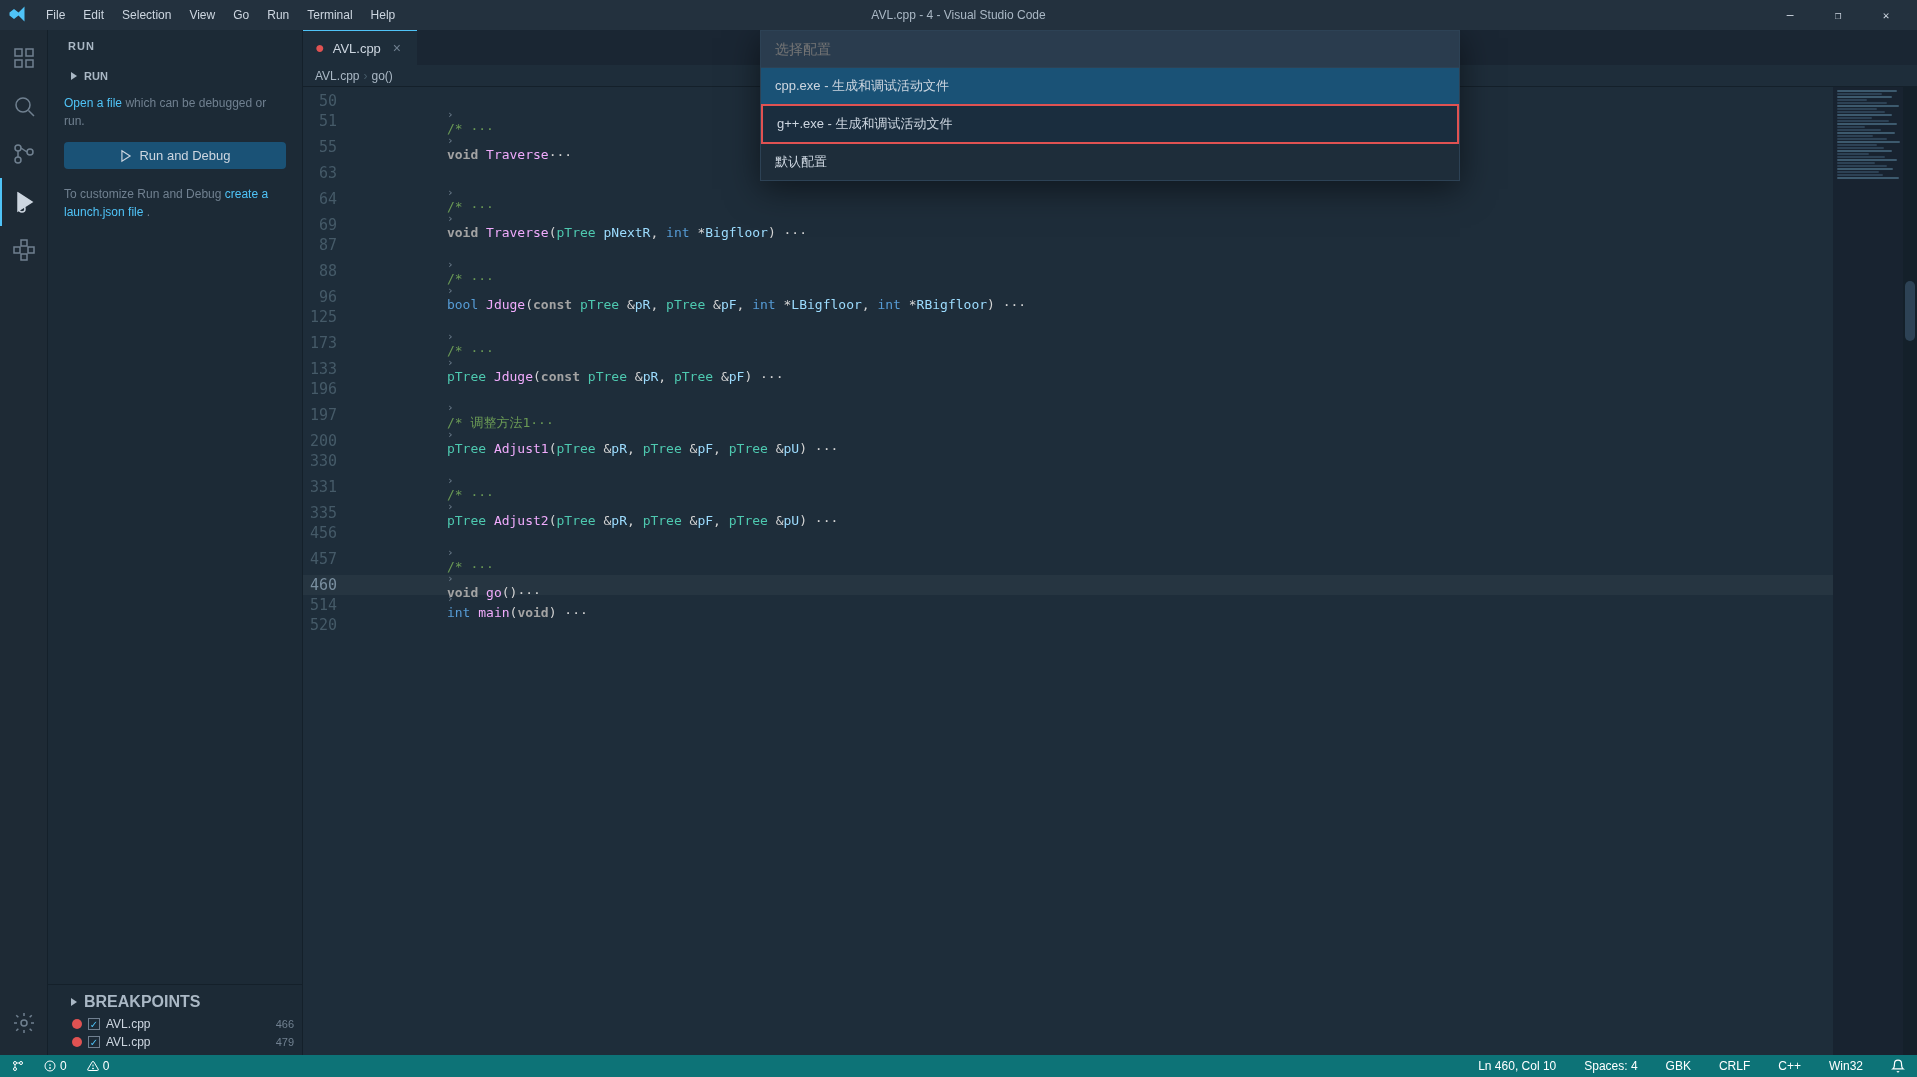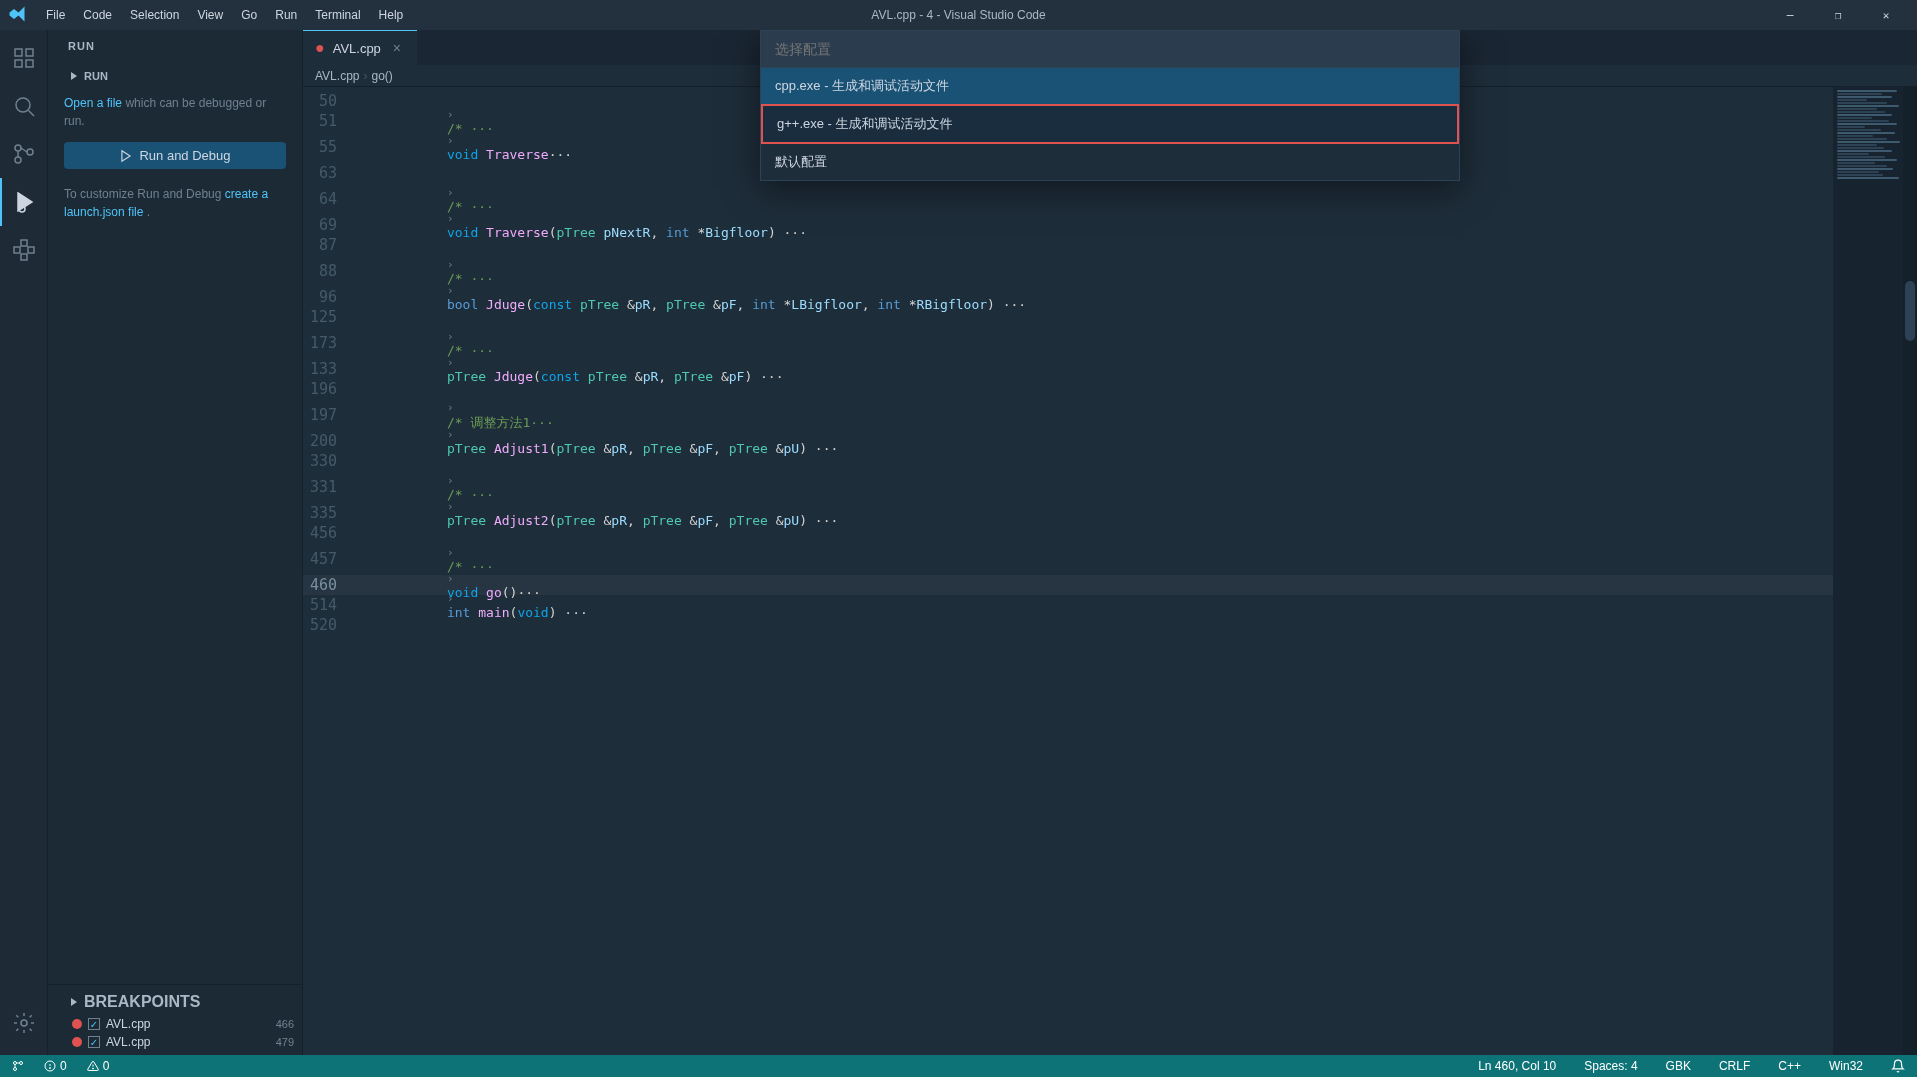--- a/index.html
+++ b/index.html
@@ -394,21 +394,21 @@
       flex: 1;
     }
     .collapse-arrow {
       color: #708090;
       cursor: pointer;
       margin-right: 2px;
       font-size: 11px;
     }
 
     
-    .kw { color: #0ea5e9; }       
+    .kw { color: #a3a3a3; font-weight: bold; }       
     .kw2 { color: #569cd6; }      
     .fn { color: #f0abfc; }       
     .param { color: #9cdcfe; }       
     .cm { color: #6a9955; }      
     .punct { color: #d4d4d4; }    
     .type { color: #4ec9b0; }     
     .plain { color: #d4d4d4; }
 
     
     #scrollbar-track {
@@ -456,21 +456,21 @@
 
 <div id="titlebar">
   <div id="titlebar-left">
     <span>
       <svg width="18" height="18" viewBox="0 0 18 18" fill="#4fc3f7">
         <path d="M16.5 1.5L10.5 7.5L6 4L1.5 7.5V10.5L6 14L10.5 10.5L16.5 16.5V1.5Z" fill="#4fc3f7"></path>
       </svg>
     </span>
     <div class="menu-items">
       <span class="menu-item">File</span>
-      <span class="menu-item">Code</span>
+      <span class="menu-item">Edit</span>
       <span class="menu-item">Selection</span>
       <span class="menu-item">View</span>
       <span class="menu-item">Go</span>
       <span class="menu-item">Run</span>
       <span class="menu-item">Terminal</span>
       <span class="menu-item">Help</span>
     </div>
   </div>
   <div id="titlebar-center">AVL.cpp - 4 - Visual Studio Code</div>
   <div id="titlebar-right">

